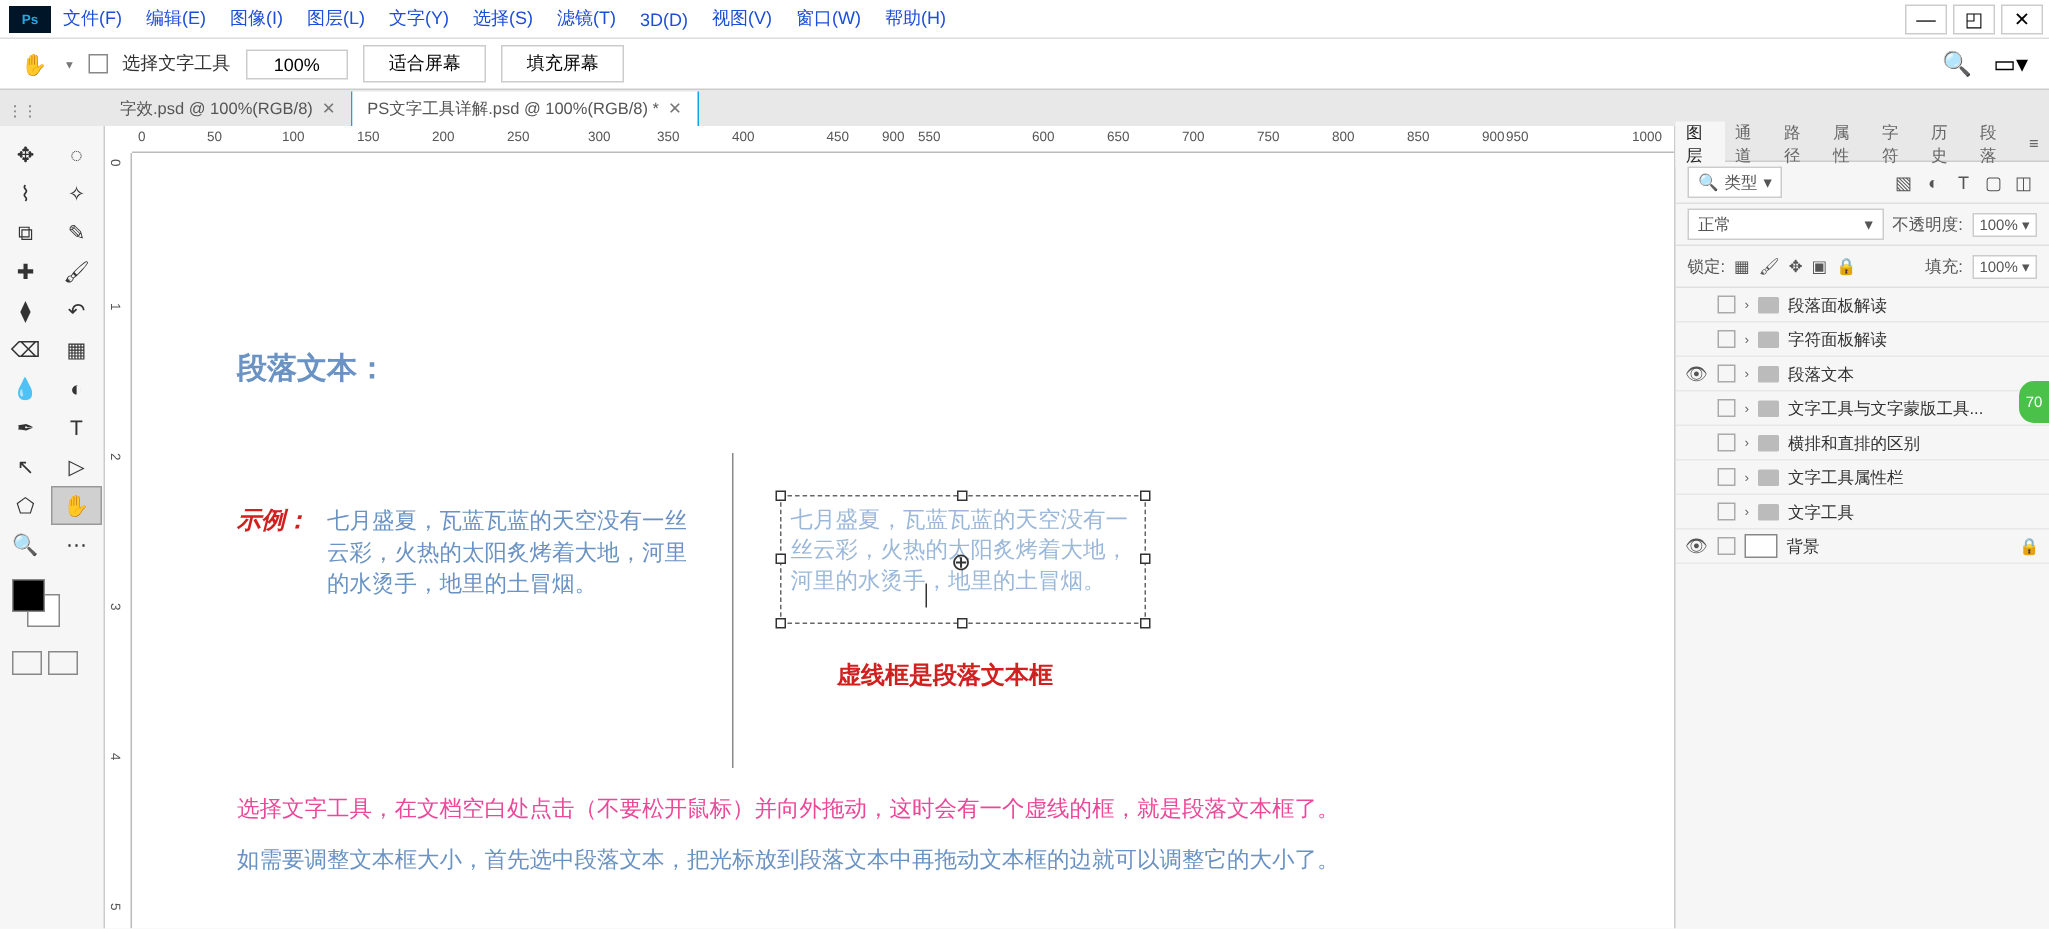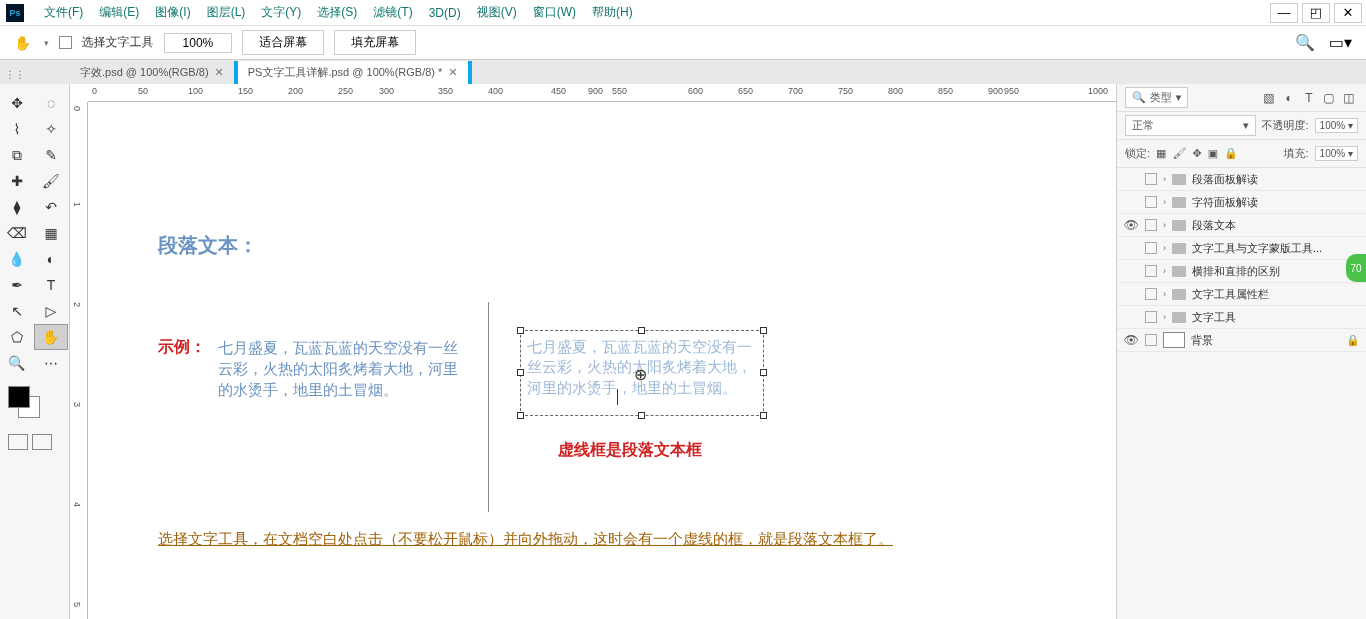--- a/index.html
+++ b/index.html
@@ -1,37 +1,37 @@
 <!DOCTYPE html>
 <html><head>
 <meta charset="utf-8">
 <style>
 * { margin: 0; padding: 0; box-sizing: border-box; font-family: "Microsoft YaHei", sans-serif; }
 body { background: #f0f0f0; width: 1366px; height: 619px; overflow: hidden; position: relative; }
 
 
 .menubar { height: 26px; background: #fff; display: flex; align-items: center; padding-left: 6px; border-bottom: 1px solid #ddd; }
-.ps-logo { width: 18px; height: 18px; background: #001528; color: #28a8e0; font-size: 9px; font-weight: bold; display: flex; align-items: center; justify-content: center; margin-right: 12px; }
-.menubar .menu-item { font-size: 12px; color: #0f766e; padding: 0 8px; cursor: default; }
+.ps-logo { width: 28px; height: 18px; background: #001528; color: #28a8e0; font-size: 9px; font-weight: bold; display: flex; align-items: center; justify-content: center; }
+.menubar .menu-item { font-size: 12px; color: #1d4ed8; padding: 0 8px; cursor: default; }
 .window-controls { margin-left: auto; display: flex; }
 .window-controls span { width: 28px; height: 20px; display: flex; align-items: center; justify-content: center; border: 1px solid #ccc; margin-right: 4px; font-size: 13px; }
 
 
 .optionsbar { height: 34px; background: #fff; border-bottom: 1px solid #ccc; display: flex; align-items: center; padding-left: 12px; gap: 10px; }
 .tool-icon-small { width: 22px; height: 22px; display: flex; align-items: center; justify-content: center; font-size: 14px; }
 .checkbox { width: 13px; height: 13px; border: 1px solid #888; }
 .optlabel { font-size: 12px; color: #333; }
 .zoom-box { border: 1px solid #ccc; padding: 2px 18px; font-size: 12px; background: #fff; }
 .opt-btn { border: 1px solid #ccc; padding: 3px 16px; font-size: 12px; background: #fff; }
 .search-area { margin-left: auto; margin-right: 14px; display: flex; gap: 14px; align-items: center; }
 
 
 .tabsbar { height: 24px; background: #e8e8e8; display: flex; align-items: flex-end; padding-left: 10px; }
 .doc-handle { width: 10px; height: 20px; display: flex; align-items: center; justify-content: center; color: #777; font-size: 10px; margin-right: 50px; }
-.tab { font-size: 11px; color: #555; padding: 4px 10px; border-right: 4px solid #0ea5e9; display: flex; align-items: center; gap: 6px; }
+.tab { font-size: 11px; color: #555; padding: 4px 10px; border-right: 1px solid #0ea5e9; display: flex; align-items: center; gap: 6px; }
 .tab.active { background: #ffffff; }
 .tab-close { font-size: 11px; color: #777; }
 
 
 .main { display: flex; height: 535px; }
 .toolbar { width: 70px; background: #f6f6f6; border-right: 1px solid #ccc; padding-top: 6px; }
 .tool-row { display: flex; }
 .tool-cell { width: 34px; height: 26px; display: flex; align-items: center; justify-content: center; font-size: 14px; color: #333; position: relative; }
 .tool-cell.active { background: #d0d0d0; border: 1px solid #999; }
 .swatches { margin-top: 10px; margin-left: 8px; position: relative; width: 40px; height: 40px; }
@@ -42,35 +42,35 @@
 
 
 .canvas-wrap { flex: 1; background: #fff; position: relative; overflow: hidden; }
 .ruler-h { position: absolute; top: 0; left: 18px; right: 0; height: 18px; background: #fff; border-bottom: 1px solid #bbb; font-size: 9px; color: #555; display: flex; }
 .ruler-h span { position: absolute; top: 2px; }
 .ruler-v { position: absolute; top: 18px; left: 0; width: 18px; bottom: 0; background: #fff; border-right: 1px solid #bbb; font-size: 9px; color: #555; }
 .ruler-v span { position: absolute; left: 2px; writing-mode: vertical-rl; }
 .canvas { position: absolute; top: 18px; left: 18px; right: 0; bottom: 0; background: #fff; }
 
 .doc-title { position: absolute; top: 130px; left: 70px; font-size: 20px; color: #6a92c3; font-weight: bold; }
-.example-label { position: absolute; top: 235px; left: 70px; font-size: 16px; color: #d02020; font-weight: bold; }
+.example-label { position: absolute; top: 235px; left: 70px; font-size: 16px; color: #d02020; font-weight: bold; font-style: italic; }
 .para-left { position: absolute; top: 235px; left: 130px; width: 250px; font-size: 15px; color: #6a92c3; line-height: 1.4; }
 .vline { position: absolute; top: 200px; left: 400px; width: 1px; height: 210px; background: #888; }
 
 .text-box { position: absolute; top: 228px; left: 432px; width: 244px; height: 86px; border: 1px dashed #666; }
 .text-box .para { padding: 6px; font-size: 15px; color: #9cb8d9; line-height: 1.35; }
 .handle { position: absolute; width: 7px; height: 7px; background: #fff; border: 1px solid #333; }
 .h-tl { top: -4px; left: -4px; } .h-tc { top: -4px; left: 50%; margin-left: -4px; } .h-tr { top: -4px; right: -4px; }
 .h-ml { top: 50%; left: -4px; margin-top: -4px; } .h-mr { top: 50%; right: -4px; margin-top: -4px; }
 .h-bl { bottom: -4px; left: -4px; } .h-bc { bottom: -4px; left: 50%; margin-left: -4px; } .h-br { bottom: -4px; right: -4px; }
 .cursor-center { position: absolute; top: 50%; left: 50%; margin: -8px 0 0 -8px; font-size: 16px; color: #333; }
 .text-cursor { position: absolute; bottom: 10px; left: 96px; width: 1px; height: 16px; background: #333; }
 
 .red-note { position: absolute; top: 338px; left: 470px; font-size: 16px; color: #d02020; font-weight: bold; }
-.desc1 { position: absolute; top: 428px; left: 70px; font-size: 15px; color: #a16207; text-decoration: underline; }
+.desc1 { position: absolute; top: 428px; left: 70px; font-size: 15px; color: #ec4899; }
 .desc2 { position: absolute; top: 462px; left: 70px; font-size: 15px; color: #6a92c3; }
 
 
 .panels { width: 250px; background: #f6f6f6; border-left: 1px solid #ccc; }
 .panel-tabs { height: 24px; background: #e8e8e8; display: flex; align-items: center; font-size: 11px; color: #666; border-bottom: 1px solid #ccc; }
 .panel-tabs span { padding: 0 7px; }
 .panel-tabs span.active { background: #f6f6f6; color: #222; }
 .panel-row { height: 28px; display: flex; align-items: center; padding: 0 8px; border-bottom: 1px solid #e0e0e0; font-size: 11px; color: #555; gap: 6px; }
 .dropdown { border: 1px solid #ccc; padding: 2px 6px; font-size: 11px; background: #fff; display: flex; align-items: center; gap: 4px; }
 .filter-icons span { width: 18px; text-align: center; font-size: 12px; }
@@ -194,21 +194,21 @@
   </div>
 
   <div class="canvas-wrap">
     <div class="ruler-h">
       <span style="left:4px">0</span>
       <span style="left:50px">50</span>
       <span style="left:100px">100</span>
       <span style="left:150px">150</span>
       <span style="left:200px">200</span>
       <span style="left:250px">250</span>
-      <span style="left:291px">300</span>
+      <span style="left:304px">300</span>
       <span style="left:350px">350</span>
       <span style="left:400px">400</span>
       <span style="left:463px">450</span>
       <span style="left:500px">900</span>
       <span style="left:524px">550</span>
       <span style="left:600px">600</span>
       <span style="left:650px">650</span>
       <span style="left:700px">700</span>
       <span style="left:750px">750</span>
       <span style="left:800px">800</span>
@@ -238,24 +238,35 @@
         <div class="handle h-ml"></div>
         <div class="handle h-mr"></div>
         <div class="handle h-bl"></div>
         <div class="handle h-bc"></div>
         <div class="handle h-br"></div>
         <div class="cursor-center">⊕</div>
         <div class="text-cursor"></div>
       </div>
       <div class="red-note">虚线框是段落文本框</div>
       <div class="desc1">选择文字工具，在文档空白处点击（不要松开鼠标）并向外拖动，这时会有一个虚线的框，就是段落文本框了。</div>
+      <div class="desc2">如需要调整文本框大小，首先选中段落文本，把光标放到段落文本中再拖动文本框的边就可以调整它的大小了。</div>
     </div>
   </div>
 
   <div class="panels">
+    <div class="panel-tabs">
+      <span class="active">图层</span>
+      <span>通道</span>
+      <span>路径</span>
+      <span>属性</span>
+      <span>字符</span>
+      <span>历史</span>
+      <span>段落</span>
+      <span style="margin-left:auto">≡</span>
+    </div>
     <div class="panel-row">
       <div class="dropdown">🔍 <span>类型</span> ▾</div>
       <div class="filter-icons" style="display:flex;gap:2px;margin-left:auto">
         <span>▧</span>
         <span>◐</span>
         <span>T</span>
         <span>▢</span>
         <span>◫</span>
       </div>
     </div>

